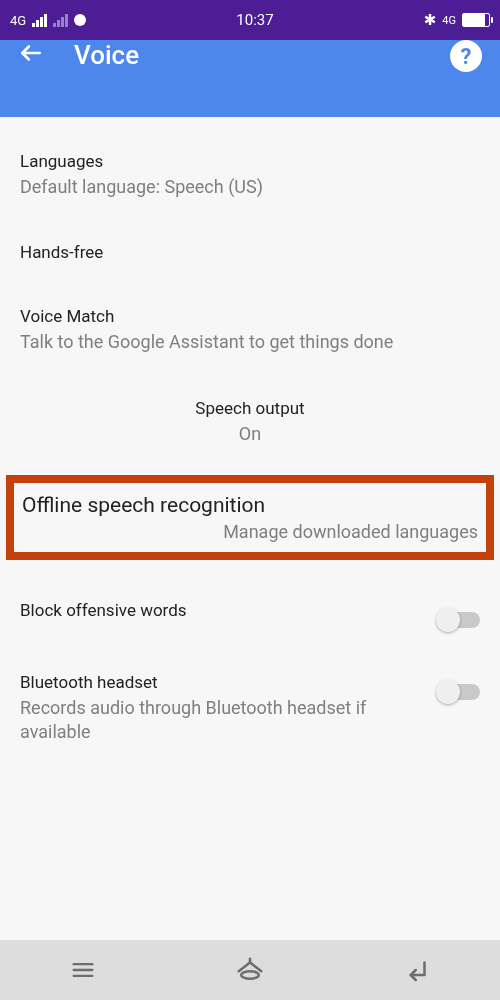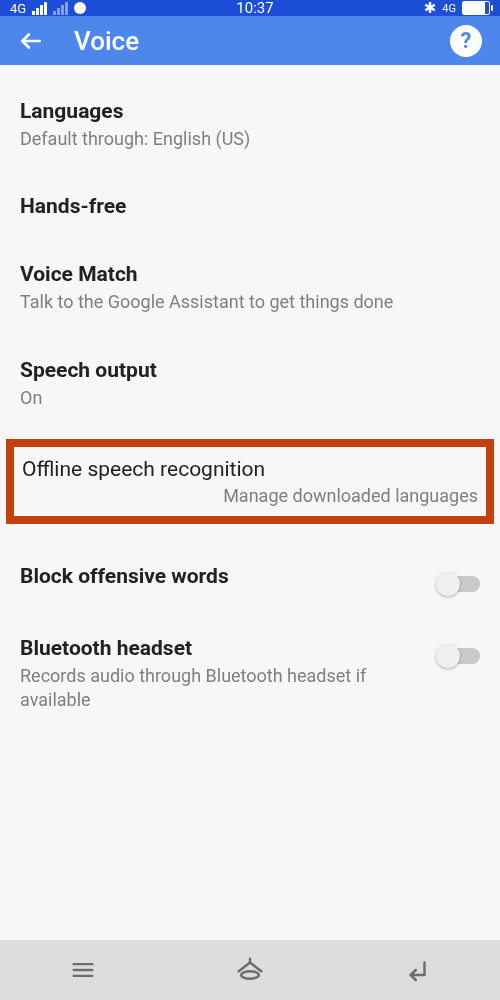--- a/index.html
+++ b/index.html
@@ -1,44 +1,44 @@
 <!DOCTYPE html>
 <html><head>
   <meta charset="utf-8">
   <style>
     * { margin:0; padding:0; box-sizing:border-box; font-family: Roboto, "Helvetica Neue", Arial, sans-serif; }
     html, body { width:500px; height:1000px; overflow:hidden; }
     body { background:#f7f7f7; }
 
     
-    .statusbar { background:#1d4ed8; color:#fff; height:16px; display:flex; align-items:center; padding:0 10px; font-size:13px; }
+    .statusbar { background:#4c1d95; color:#fff; height:40px; display:flex; align-items:center; padding:0 10px; font-size:13px; }
     .sb-left { display:flex; align-items:center; gap:6px; }
     .sb-center { flex:1; text-align:center; font-size:15px; }
     .sb-right { display:flex; align-items:center; gap:6px; }
     .dot { width:12px; height:12px; border-radius:50%; background:#fff; }
     .batt { width:28px; height:14px; border:1.5px solid #fff; border-radius:2px; position:relative; }
     .batt::after{content:"";position:absolute;right:-4px;top:3px;width:2px;height:6px;background:#fff;border-radius:1px;}
     .batt i{display:block;background:#fff;height:100%;width:85%;}
     .bars { display:flex; align-items:flex-end; gap:1px; height:13px;}
     .bars span{width:3px;background:#fff;display:block;}
     .bars.dim span{background:rgba(255,255,255,.45);}
     .bars span:nth-child(1){height:4px}.bars span:nth-child(2){height:7px}.bars span:nth-child(3){height:10px}.bars span:nth-child(4){height:13px}
 
     
-    .header { background:#4d87ec; color:#fff; height:49px; display:flex; align-items:center; padding:8px 18px; }
+    .header { background:#4d87ec; color:#fff; height:77px; display:flex; align-items:flex-start; padding:0 18px; }
     .back { margin-right:30px; display:flex; align-items:center; justify-content:center; }
     .title { font-size:26px; font-weight:500; flex:1; }
     .help { width:32px; height:32px; background:#fff; border-radius:50%; color:#4d87ec; display:flex; align-items:center; justify-content:center; font-size:22px; font-weight:700; }
 
     
     .list { background:#f7f7f7; padding:34px 0 0 0; }
     .item { padding:0 20px; margin-bottom:44px; position:relative; }
     .item .row { display:flex; align-items:flex-start; }
     .item .txt { flex:1; }
-    .item h3 { font-size:21px; font-weight:700; color:#222; margin-bottom:4px; }
+    .item h3 { font-size:17px; font-weight:400; color:#222; margin-bottom:4px; }
     .item p  { font-size:18px; font-weight:400; color:#7f7f7f; line-height:1.3; }
     .toggle { width:42px; height:16px; background:#c9c9c9; border-radius:10px; position:relative; margin-top:12px; margin-left:20px; flex-shrink:0;}
     .toggle .knob{position:absolute;left:-2px;top:-4px;width:24px;height:24px;border-radius:50%;background:#efefef;box-shadow:0 1px 3px rgba(0,0,0,.3);}
     .highlight-box{ border:8px solid #c2410c; padding:10px 8px; margin:0 6px 40px 6px;}
     .highlight-box h3{font-size:21px;font-weight:400;color:#222;margin-bottom:4px;}
     .highlight-box p{font-size:18px;color:#7f7f7f;text-align:right;}
 
     
     .navbar { position:absolute; bottom:0; left:0; right:0; height:60px; background:#ddd; display:flex; align-items:center; justify-content:space-around; }
     .navbtn { width:40px; height:40px; display:flex; align-items:center; justify-content:center; color:#6d6d6d;}
@@ -84,33 +84,33 @@
   <div class="title">Voice</div>
   <div class="help">
     <span>?</span>
   </div>
 </div>
 
 <div class="list">
 
   <div class="item">
     <h3>Languages</h3>
-    <p>Default through: English (US)</p>
+    <p>Default language: Speech (US)</p>
   </div>
 
   <div class="item">
     <h3>Hands-free</h3>
   </div>
 
   <div class="item">
     <h3>Voice Match</h3>
     <p>Talk to the Google Assistant to get things done</p>
   </div>
 
-  <div class="item" style="margin-bottom:30px;">
+  <div class="item" style="margin-bottom:30px;text-align:center;">
     <h3>Speech output</h3>
     <p>On</p>
   </div>
 
   <div class="highlight-box">
     <h3>Offline speech recognition</h3>
     <p>Manage downloaded languages</p>
   </div>
 
   <div class="item">

